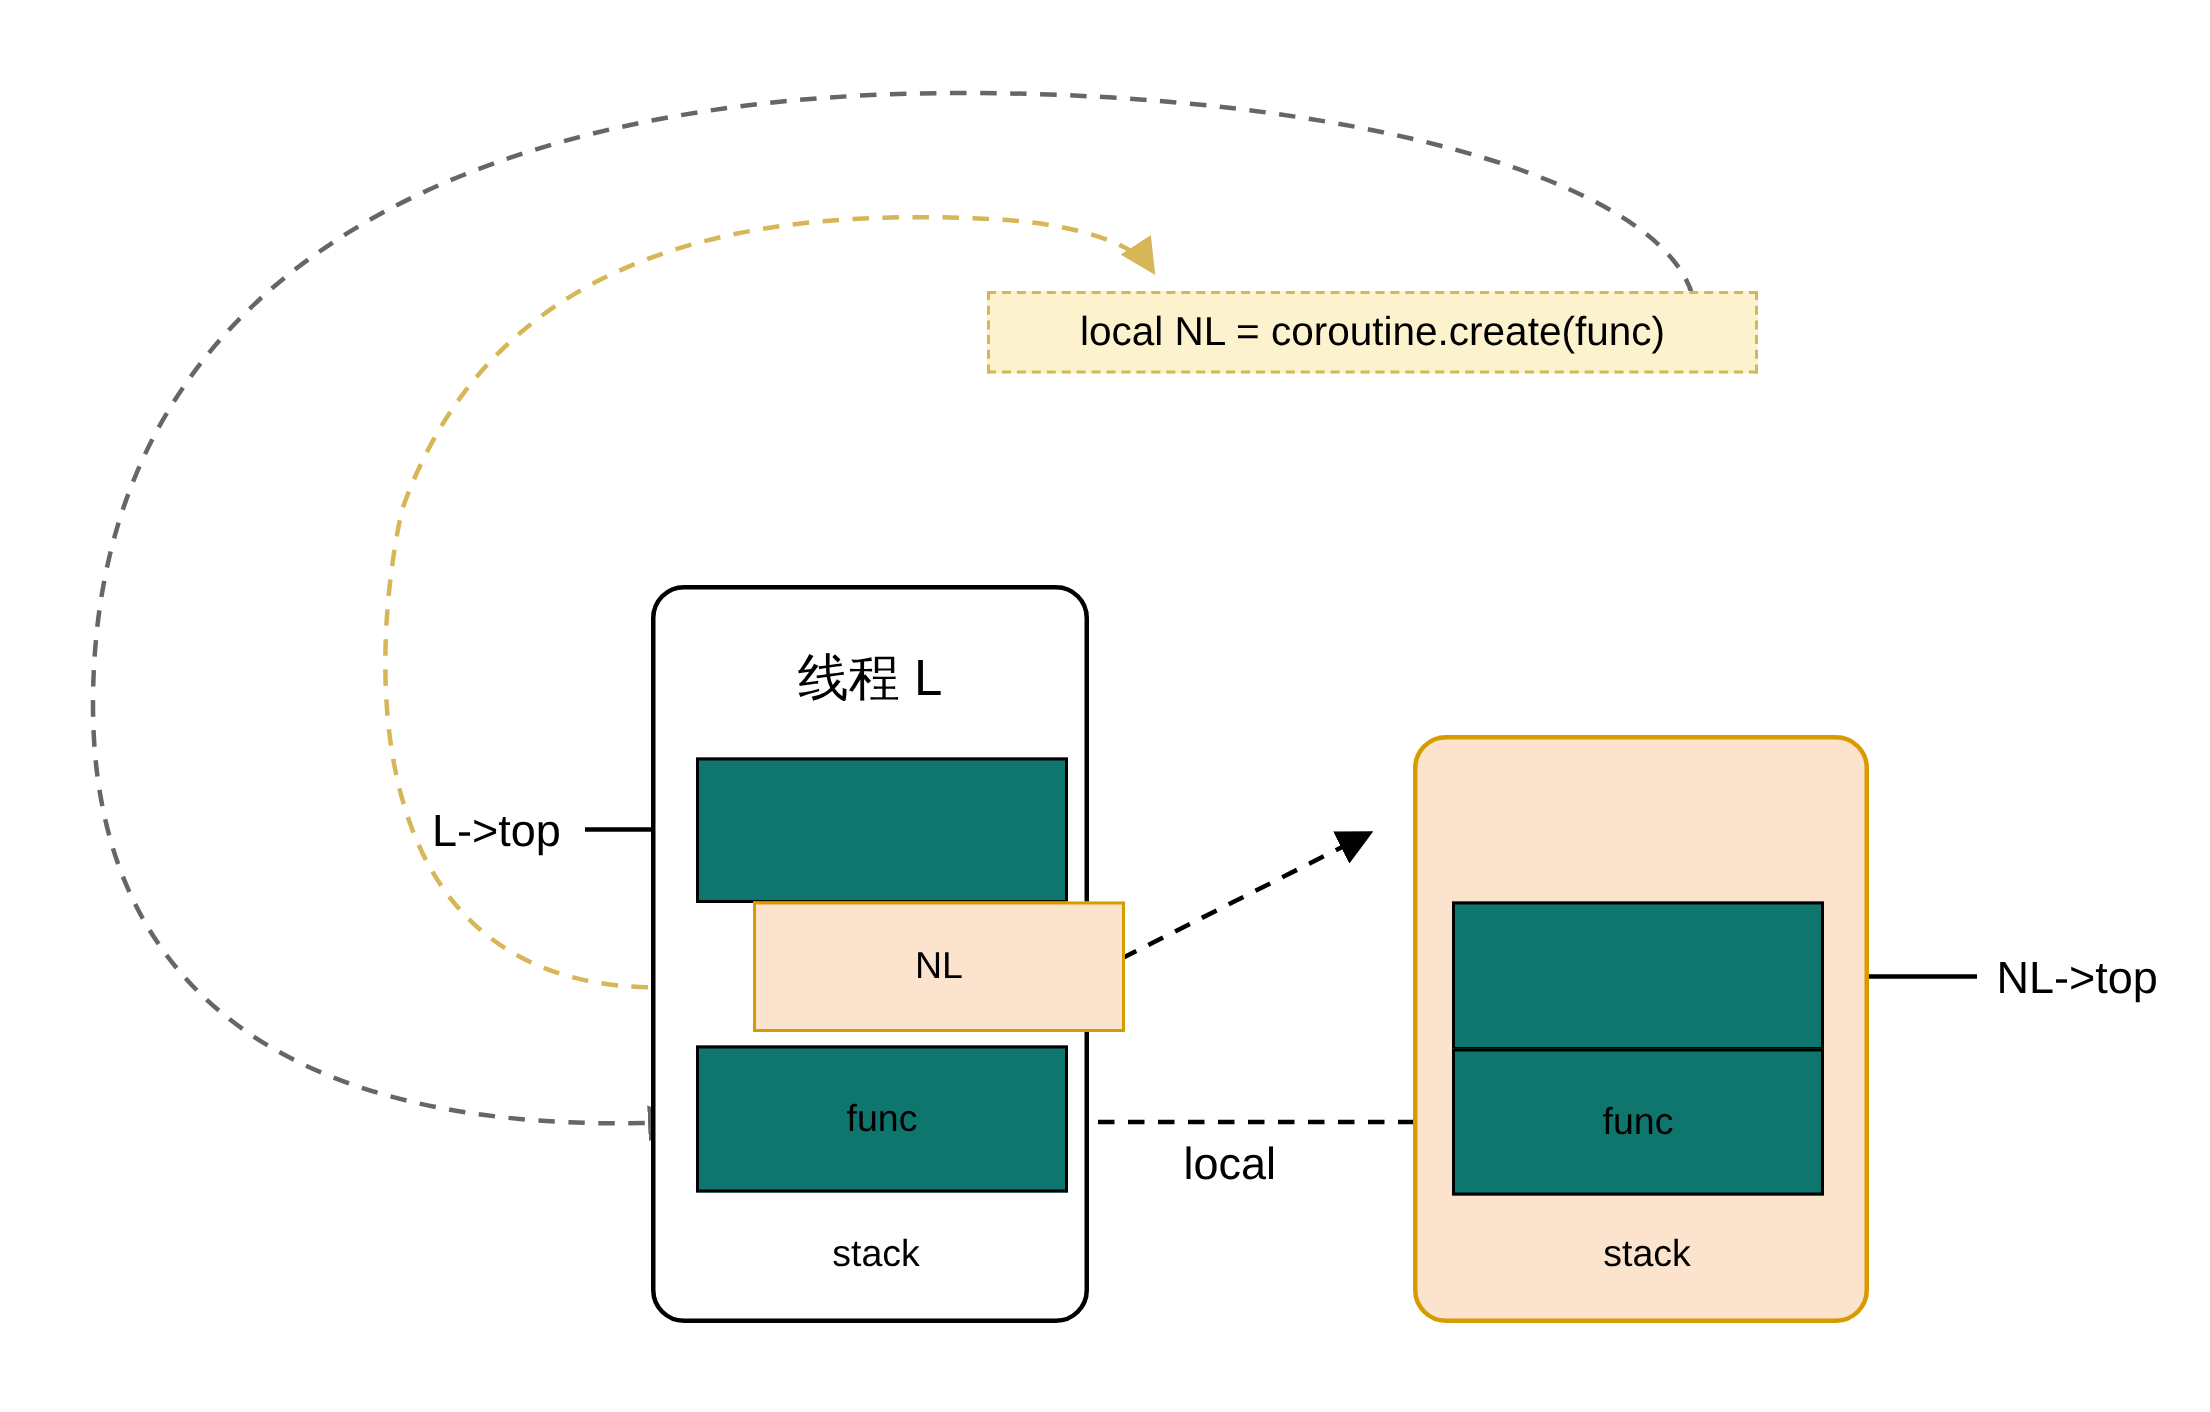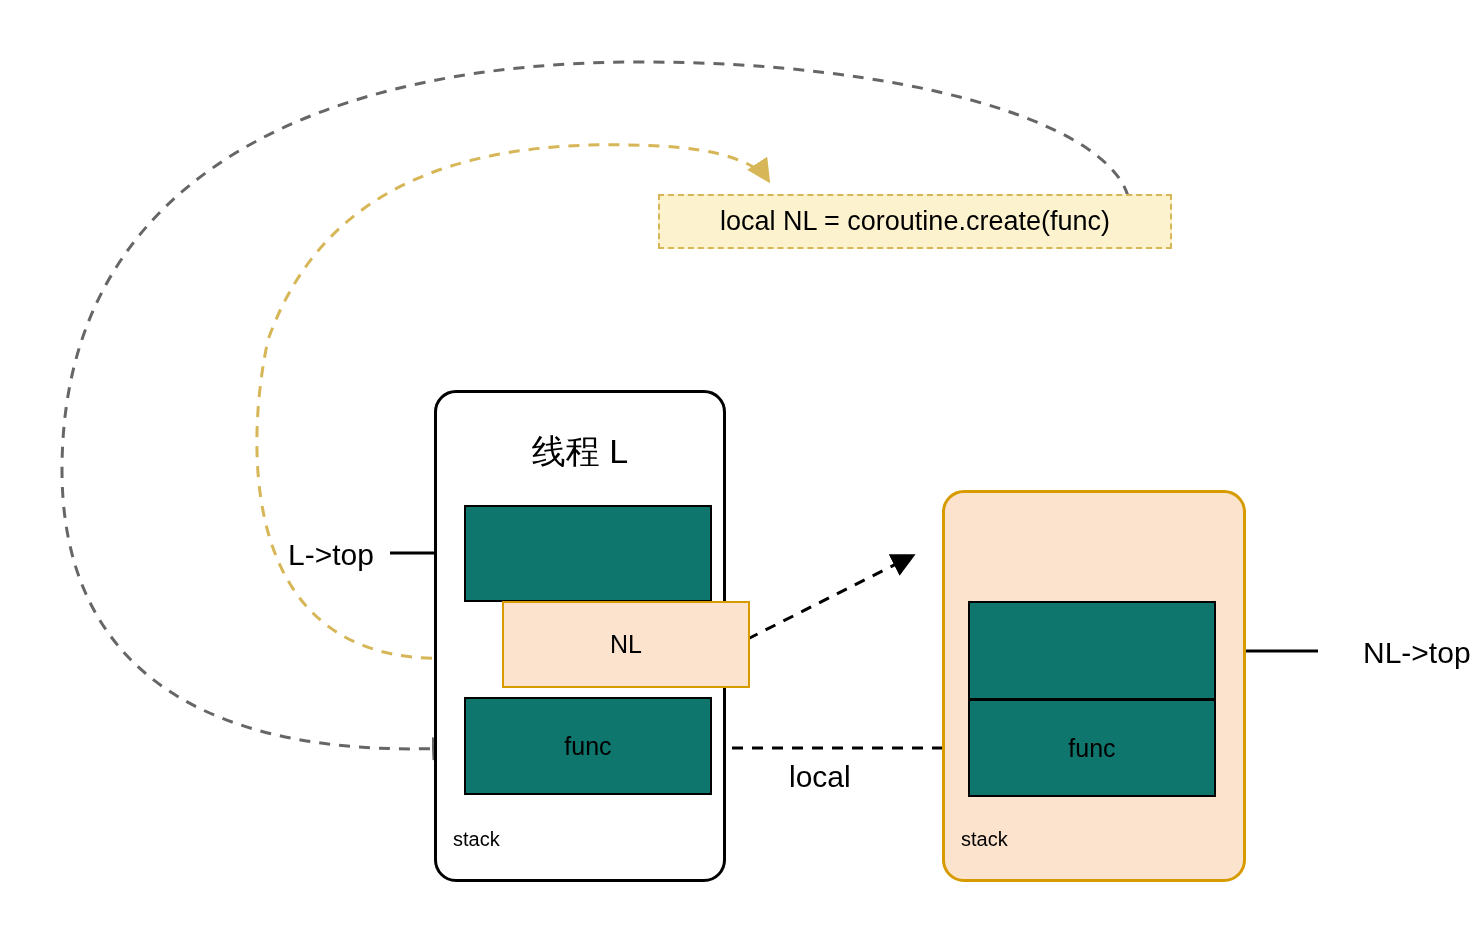--- a/index.html
+++ b/index.html
@@ -64,24 +64,24 @@
     left: 0;
     width: 100%;
     text-align: center;
     font-size: 34px;
     color: #000000;
     white-space: nowrap;
   }
   .thread-footer {
     position: absolute;
     bottom: 28px;
-    left: 16px;
+    left: 4px;
     width: 100%;
-    text-align: left;
-    font-size: 20px;
+    text-align: center;
+    font-size: 25px;
     color: #000000;
   }
 
   
   .stack {
     position: absolute;
     box-sizing: border-box;
   }
   .slot {
     position: absolute;
@@ -173,17 +173,17 @@
     <div class="thread-footer">stack</div>
   </div>
 
   <div class="stack" style="left:968px; top:601px; width:248px; height:196px;">
     <div class="slot" style="left:0px; top:0px; width:248px; height:99px;"></div>
     <div class="slot" style="left:0px; top:98px; width:248px; height:98px;">func</div>
   </div>
 
   <div class="label" style="left:288px; top:538px;">L-&gt;top</div>
 
-  <div class="label" style="left:1331px; top:636px;margin-left:32px;">NL-&gt;top</div>
+  <div class="label" style="left:1331px; top:636px;">NL-&gt;top</div>
 
   <div class="label" style="left:789px; top:760px;">local</div>
 
 </div>
 
 </body></html>

